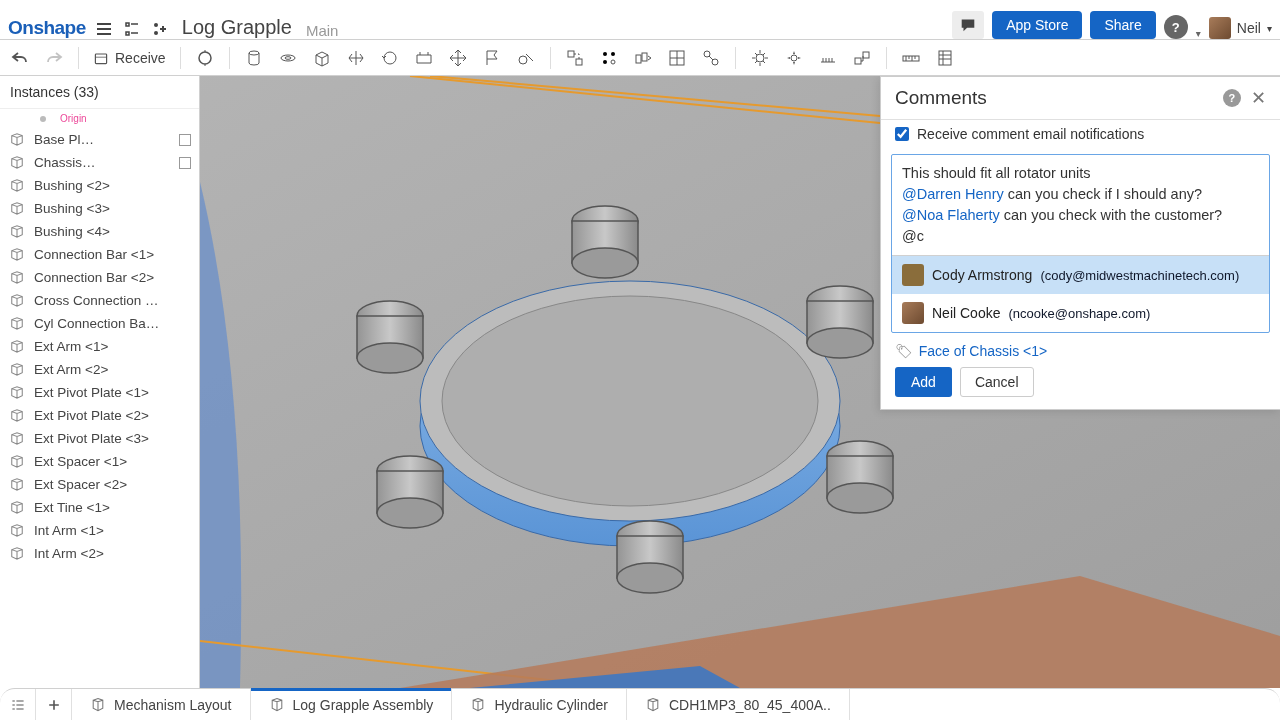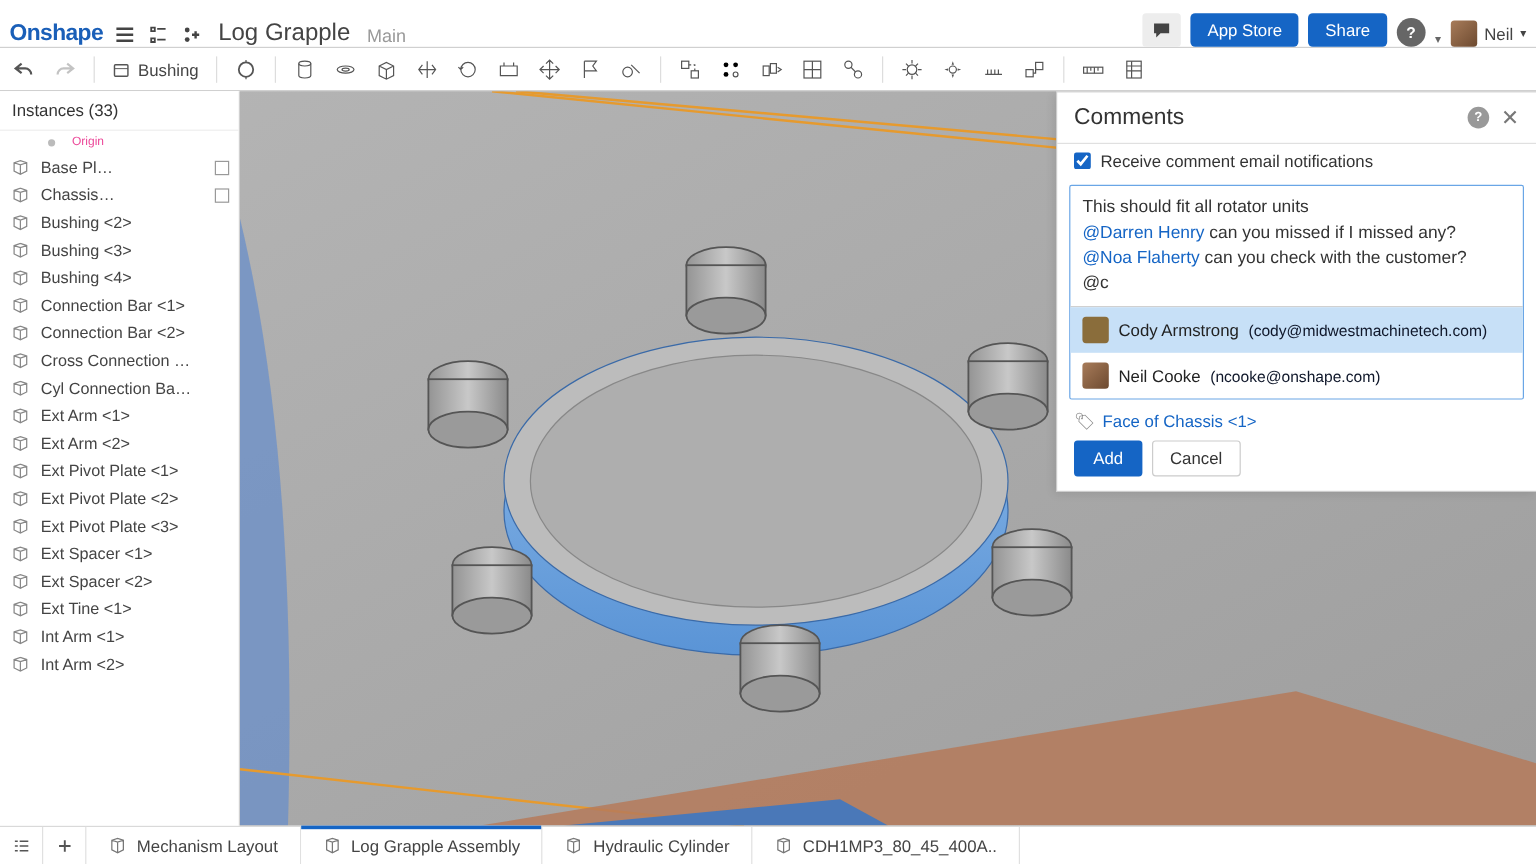--- a/index.html
+++ b/index.html
@@ -61,21 +61,21 @@
 .suggest-name { color:#222; }
 .suggest-email { color:#0f172a; font-size:13px;}
 .cp-ref { display:flex; align-items:center; gap:6px; padding:0 14px 8px 14px;}
 .cp-ref .tag-icon { color:#888; font-size:14px;}
 .cp-ref-link { color:#1565c5; font-size:14px;}
 .cp-actions { display:flex; gap:8px; padding:0 14px 12px 14px;}
 .cp-add { background:#1565c5; color:#fff; border:none; padding:6px 16px; border-radius:3px; font-size:14px; cursor:pointer;}
 .cp-cancel { background:#fff; border:1px solid #ccc; padding:6px 14px; border-radius:3px; font-size:14px; color:#333; cursor:pointer;}
 
 
-.bottom { height:32px; border-top:1px solid #d0d0d0; display:flex; align-items:stretch; background:#fff;}
+.bottom { height:32px; border-top:1px solid #d0d0d0; display:flex; align-items:stretch; background:#fff;border-radius:15px;}
 .bottom .btm-btn { width:36px; display:flex; align-items:center; justify-content:center; color:#555; border-right:1px solid #e0e0e0; cursor:pointer;}
 .tab { display:flex; align-items:center; gap:8px; padding:0 18px; font-size:14px; color:#444; border-right:1px solid #e0e0e0; cursor:pointer; position:relative;}
 .tab.active { background:#fff; }
 .tab.active::before { content:''; position:absolute; left:0; right:0; top:-1px; height:3px; background:#1565c5;}
 .tab-icon { width:16px; height:16px;}
 .tab-icon svg { width:100%; height:100%; }
 </style>
 </head>
 <body>
 
@@ -127,21 +127,21 @@
       <svg viewBox="0 0 20 20">
         <path d="M12 5l5 4-5 4M17 9H9a5 5 0 00-5 5" stroke="#555" stroke-width="1.8" fill="none"></path>
       </svg>
     </span>
   <span class="tool-sep"></span>
   <span class="insert-btn">
     <svg width="16" height="16" viewBox="0 0 20 20">
         <rect x="3" y="5" width="14" height="12" rx="1" stroke="#555" stroke-width="1.5" fill="none"></rect>
         <path d="M3 9h14" stroke="#555"></path>
       </svg>
-    <span>Bushing</span>
+    <span>Receive</span>
   </span>
   <span class="tool-sep"></span>
   <span class="tool-icon">
       <svg viewBox="0 0 20 20">
         <circle cx="10" cy="10" r="6" stroke="#555" fill="none" stroke-width="1.5"></circle>
         <path d="M10 4v-2M10 18v-2" stroke="#555"></path>
       </svg>
     </span>
   <span class="tool-sep"></span>
   <span class="tool-icon">
@@ -462,21 +462,21 @@
         <span class="cp-close">✕</span>
       </div>
       <label class="cp-notify">
         <input type="checkbox" checked="" style="">
         <span>Receive comment email notifications</span>
       </label>
       <div class="cp-editor-wrap">
         <div class="cp-editor">
           <div class="cp-text">
             <span>This should fit all rotator units</span><br>
-            <span class="mention">@Darren Henry</span><span> can you missed if I missed any?</span><br>
+            <span class="mention">@Darren Henry</span><span> can you check if I should any?</span><br>
             <span class="mention">@Noa Flaherty</span><span> can you check with the customer?</span><br>
             <span>@c</span>
           </div>
           <div class="suggest" id="suggest-list">
               <div class="suggest-item sel">
                 <span class="sav"></span>
                 <span class="suggest-name">Cody Armstrong</span> 
                 <span class="suggest-email">(cody@midwestmachinetech.com)</span>
               </div>
               <div class="suggest-item">

